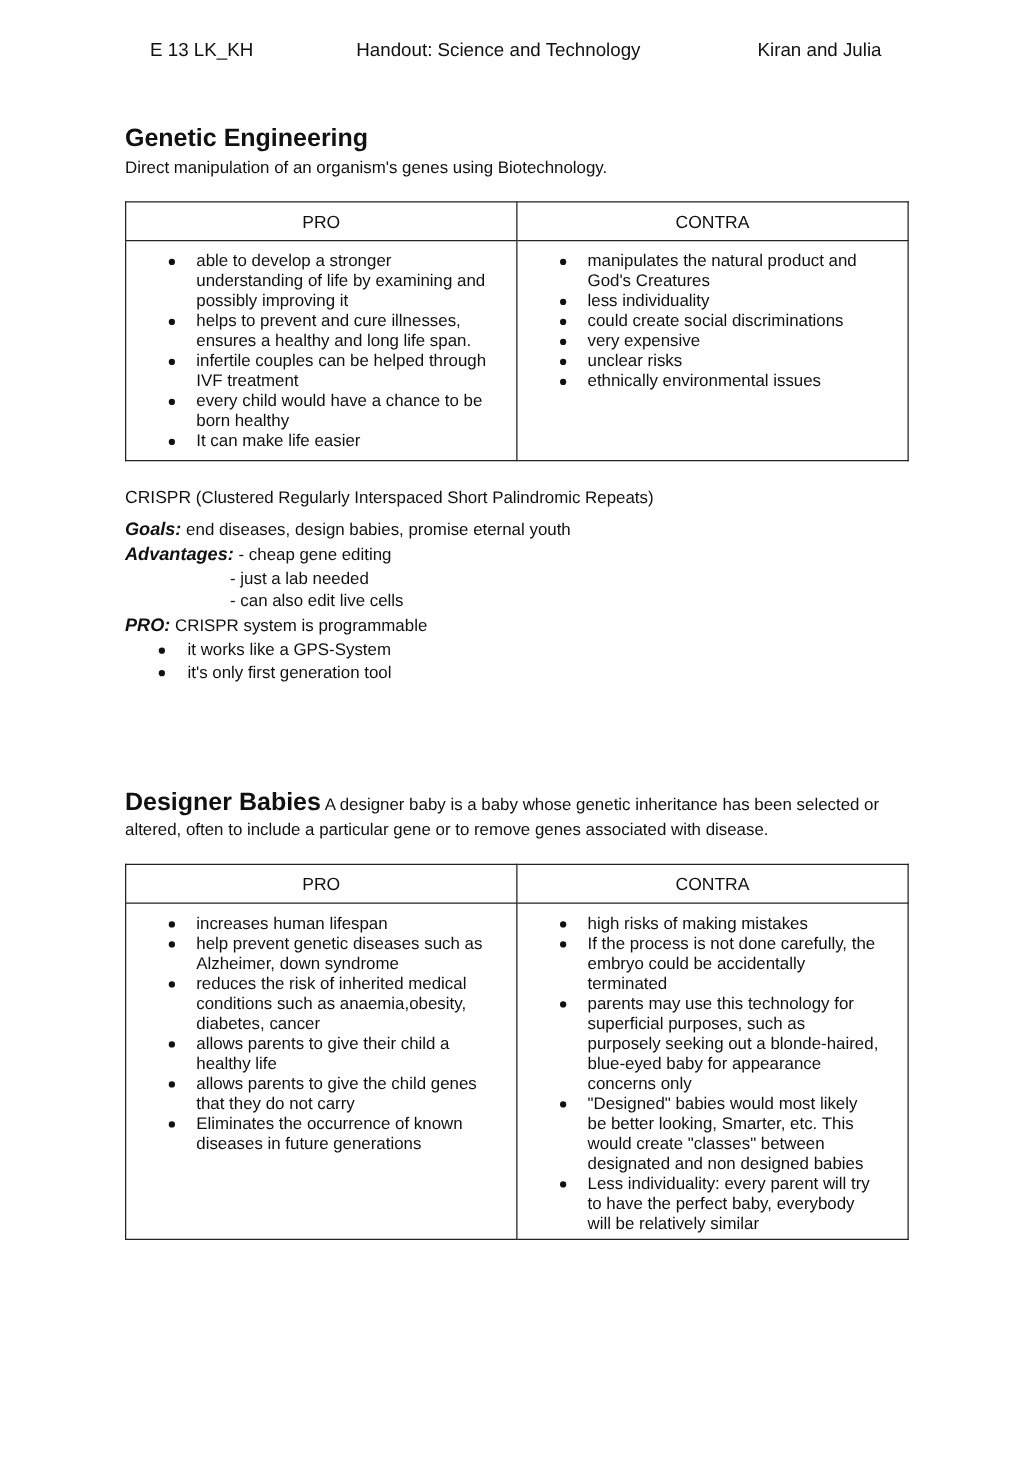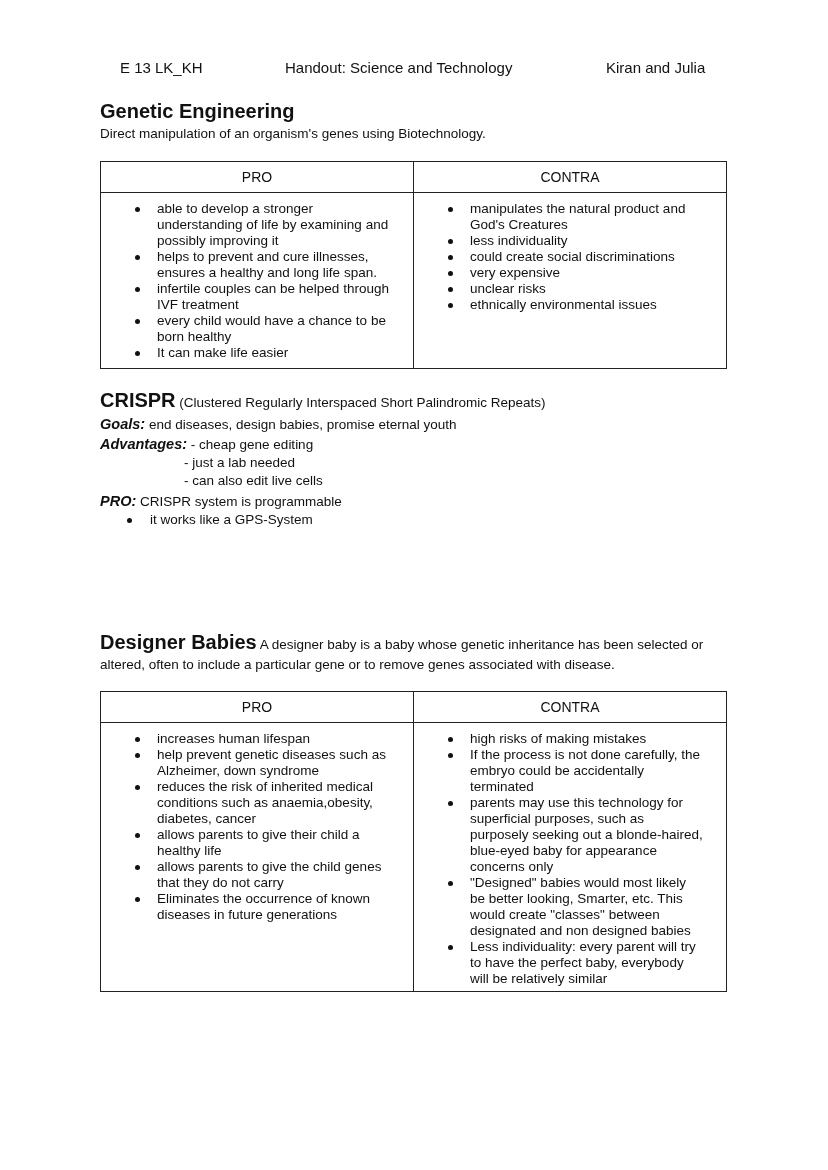--- a/index.html
+++ b/index.html
@@ -1,21 +1,21 @@
 <!DOCTYPE html>
 <html><head>
   <meta charset="utf-8">
   <style>
     html, body { margin: 0; padding: 0; background: #ffffff; }
     body {
       width: 828px; height: 1170px; position: relative; overflow: hidden;
       font-family: "Liberation Sans", sans-serif; color: #111111;
     }
     .header {
-      position: absolute; top: 59px; left: 0; width: 828px; height: 20px;
+      position: absolute; top: 32px; left: 0; width: 828px; height: 20px;
       font-size: 15px;
     }
     .header span { position: absolute; top: 0; white-space: nowrap; }
     .h-left { left: 120px; }
     .h-center { left: 285px; }
     .h-right { left: 606px; }
 
     .section-title {
       position: absolute; left: 100px; font-weight: bold; font-size: 20px; white-space: nowrap;
     }
@@ -34,21 +34,21 @@
     }
     ul.bul { margin: 0; padding: 0 0 0 56px; list-style: none; }
     ul.bul li { position: relative; line-height: 16px; }
     ul.bul li::before {
       content: ""; position: absolute; left: -22px; top: 6px; width: 5px; height: 5px;
       background: #111; border-radius: 50%;
     }
 
     .crispr-line { position: absolute; left: 100px; font-size: 13.5px; white-space: nowrap; }
     .bold { font-weight: bold; font-size: 14.5px; font-style: italic; }
-    .crispr-title { font-weight: bold; font-size: 20px; }
+    .crispr-title { font-weight: normal; font-size: 14px; }
     .crispr-paren { font-size: 13.5px; }
     ul.crispr-bul { position: absolute; left: 150px; width: 590px; margin: 0; padding: 0; list-style: none; font-size: 13.5px; }
     ul.crispr-bul li { position: relative; line-height: 18px; }
     ul.crispr-bul li::before {
       content: ""; position: absolute; left: -23px; top: 7px; width: 5px; height: 5px;
       background: #111; border-radius: 50%;
     }
     .db-title { font-weight: bold; font-size: 20px; }
     .db-text { position: absolute; left: 100px; width: 640px; font-size: 13.5px; line-height: 20px; }
   </style>
@@ -111,20 +111,21 @@
   <span>- cheap gene editing</span>
 </div>
 <div class="crispr-line" style="top:455px; left:184px;">- just a lab needed</div>
 <div class="crispr-line" style="top:473px; left:184px;">- can also edit live cells</div>
 <div class="crispr-line" style="top:493px;">
   <span class="bold">PRO:</span>
   <span>CRISPR system is programmable</span>
 </div>
 <ul class="crispr-bul" style="top:511px;">
   <li>it works like a GPS-System</li>
+  <li>it's only first generation tool</li>
 </ul>
 
 <div class="db-text" style="top:632px;">
   <span class="db-title">Designer Babies</span>
   <span>A designer baby is a baby whose genetic inheritance has been selected or altered, often to include a particular gene or to remove genes associated with disease.</span>
 </div>
 
 <table class="procon" style="top:691px; height:287px;">
   <colgroup>
       <col style="width:313px">

